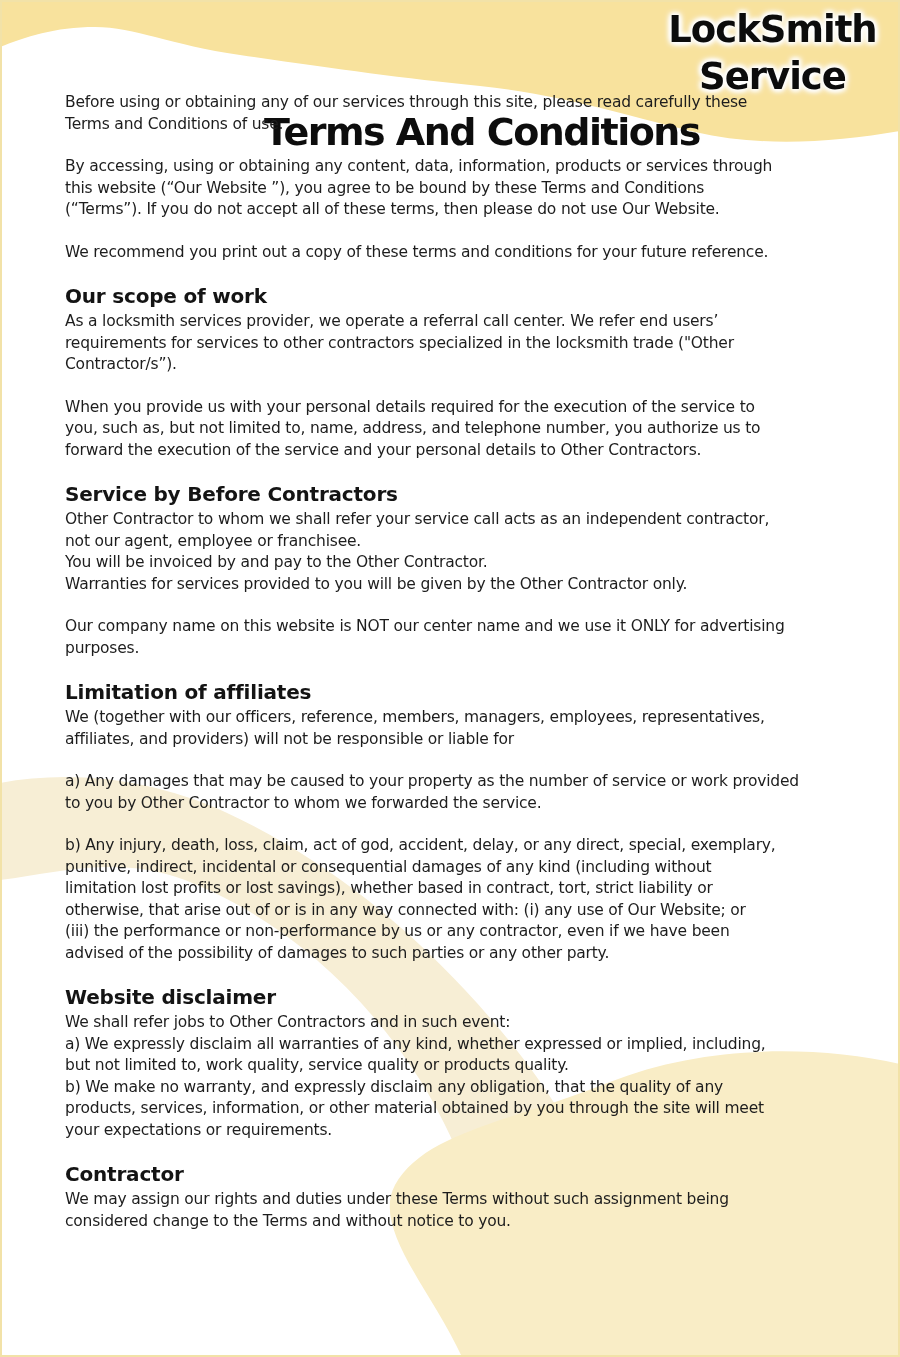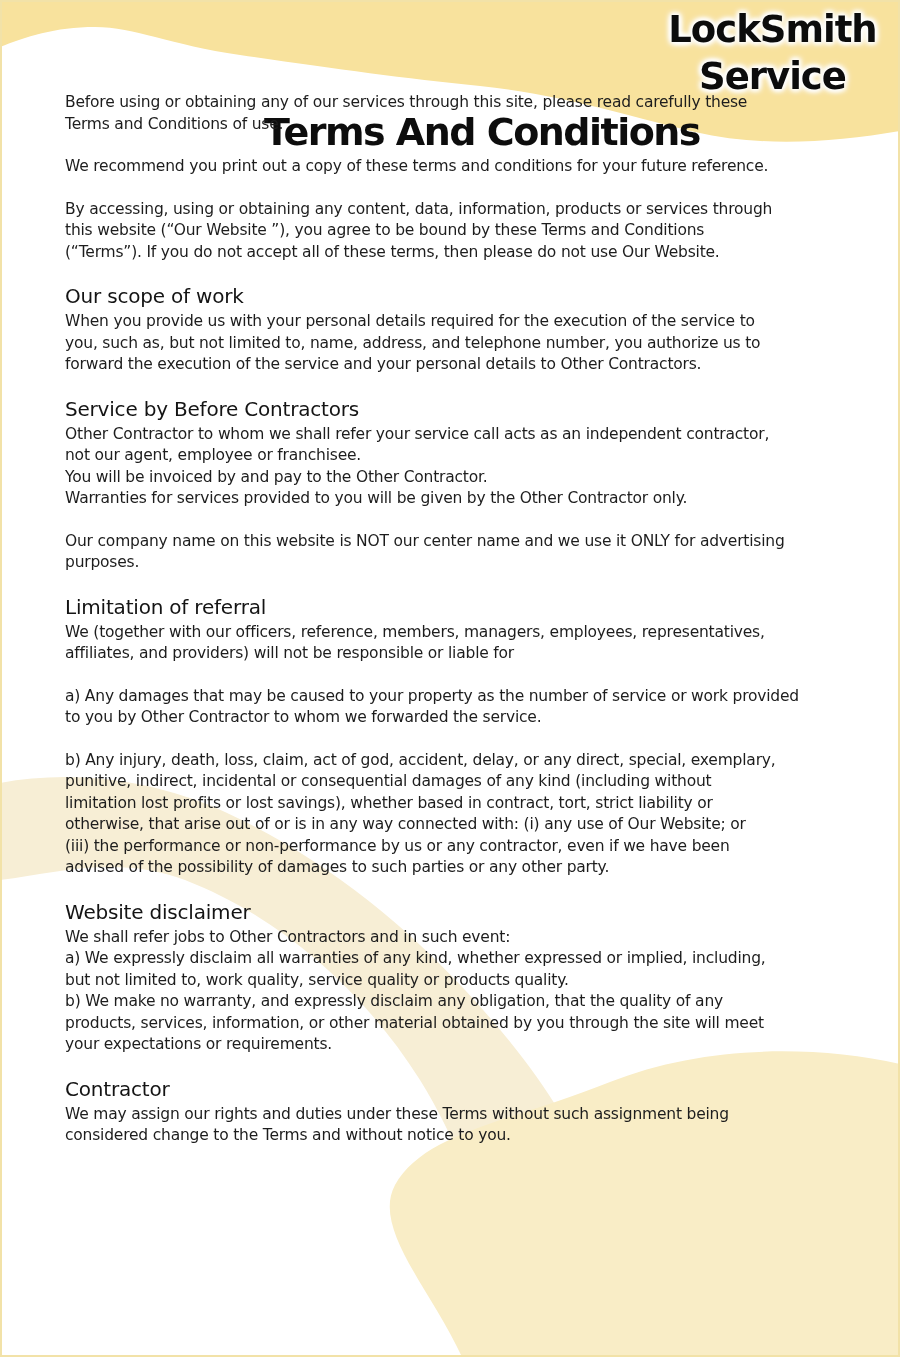--- a/index.html
+++ b/index.html
@@ -27,21 +27,21 @@
     text-align:center;font-weight:700;font-size:38px;line-height:46px;
     letter-spacing:-1.5px;color:#0d0d0d;margin-left:32px;
   }
   .content{
     position:absolute;left:65px;top:0;width:795px;z-index:2;
     padding-top:92px;
     font-size:15.5px;line-height:21.5px;letter-spacing:-0.2px;
   }
   .content p{margin:0 0 21px 0;white-space:pre-line;}
   .content h2{
-    font-size:20px;line-height:24px;font-weight:400;letter-spacing:-0.2px;
+    font-size:20px;line-height:24px;font-weight:700;letter-spacing:-0.2px;
     margin:21px 0 3px 0;color:#141414;
   }
 </style>
 </head>
 <body>
 
 <svg class="bg-svg" viewBox="0 0 900 1357" xmlns="http://www.w3.org/2000/svg" aria-hidden="true">
 
   <path fill="#f7eed5" d="M0,783 C70,770 150,778 225,812 C320,856 400,920 465,990
            C530,1060 570,1120 600,1190 C630,1260 645,1310 650,1357
@@ -59,47 +59,50 @@
   <div>LockSmith</div>
   <div>Service</div>
 </div>
 
 <h1 class="page-title">Terms And Conditions</h1>
 
 <div class="content">
 
   <p>Before using or obtaining any of our services through this site, please read carefully these
 Terms and Conditions of use.</p>
-  <p>We recommend you print out a copy of these terms and conditions for your future reference.</p>
   <p>By accessing, using or obtaining any content, data, information, products or services through
 this website (“Our Website ”), you agree to be bound by these Terms and Conditions
 (“Terms”). If you do not accept all of these terms, then please do not use Our Website.</p>
+  <p>We recommend you print out a copy of these terms and conditions for your future reference.</p>
 
   <section>
     <h2>Our scope of work</h2>
+    <p>As a locksmith services provider, we operate a referral call center. We refer end users’
+requirements for services to other contractors specialized in the locksmith trade ("Other
+Contractor/s”).</p>
   </section>
 
   <section>
     <p>When you provide us with your personal details required for the execution of the service to
 you, such as, but not limited to, name, address, and telephone number, you authorize us to
 forward the execution of the service and your personal details to Other Contractors.</p>
   </section>
 
   <section>
     <h2>Service by Before Contractors</h2>
     <p>Other Contractor to whom we shall refer your service call acts as an independent contractor,
 not our agent, employee or franchisee.
 You will be invoiced by and pay to the Other Contractor.
 Warranties for services provided to you will be given by the Other Contractor only.</p>
     <p>Our company name on this website is NOT our center name and we use it ONLY for advertising
 purposes.</p>
   </section>
 
   <section>
-    <h2>Limitation of referral</h2>
+    <h2>Limitation of affiliates</h2>
     <p>We (together with our officers, reference, members, managers, employees, representatives,
 affiliates, and providers) will not be responsible or liable for</p>
     <p>a) Any damages that may be caused to your property as the number of service or work provided
 to you by Other Contractor to whom we forwarded the service.</p>
     <p>b) Any injury, death, loss, claim, act of god, accident, delay, or any direct, special, exemplary,
 punitive, indirect, incidental or consequential damages of any kind (including without
 limitation lost profits or lost savings), whether based in contract, tort, strict liability or
 otherwise, that arise out of or is in any way connected with: (i) any use of Our Website; or
 (iii) the performance or non-performance by us or any contractor, even if we have been
 advised of the possibility of damages to such parties or any other party.</p>

